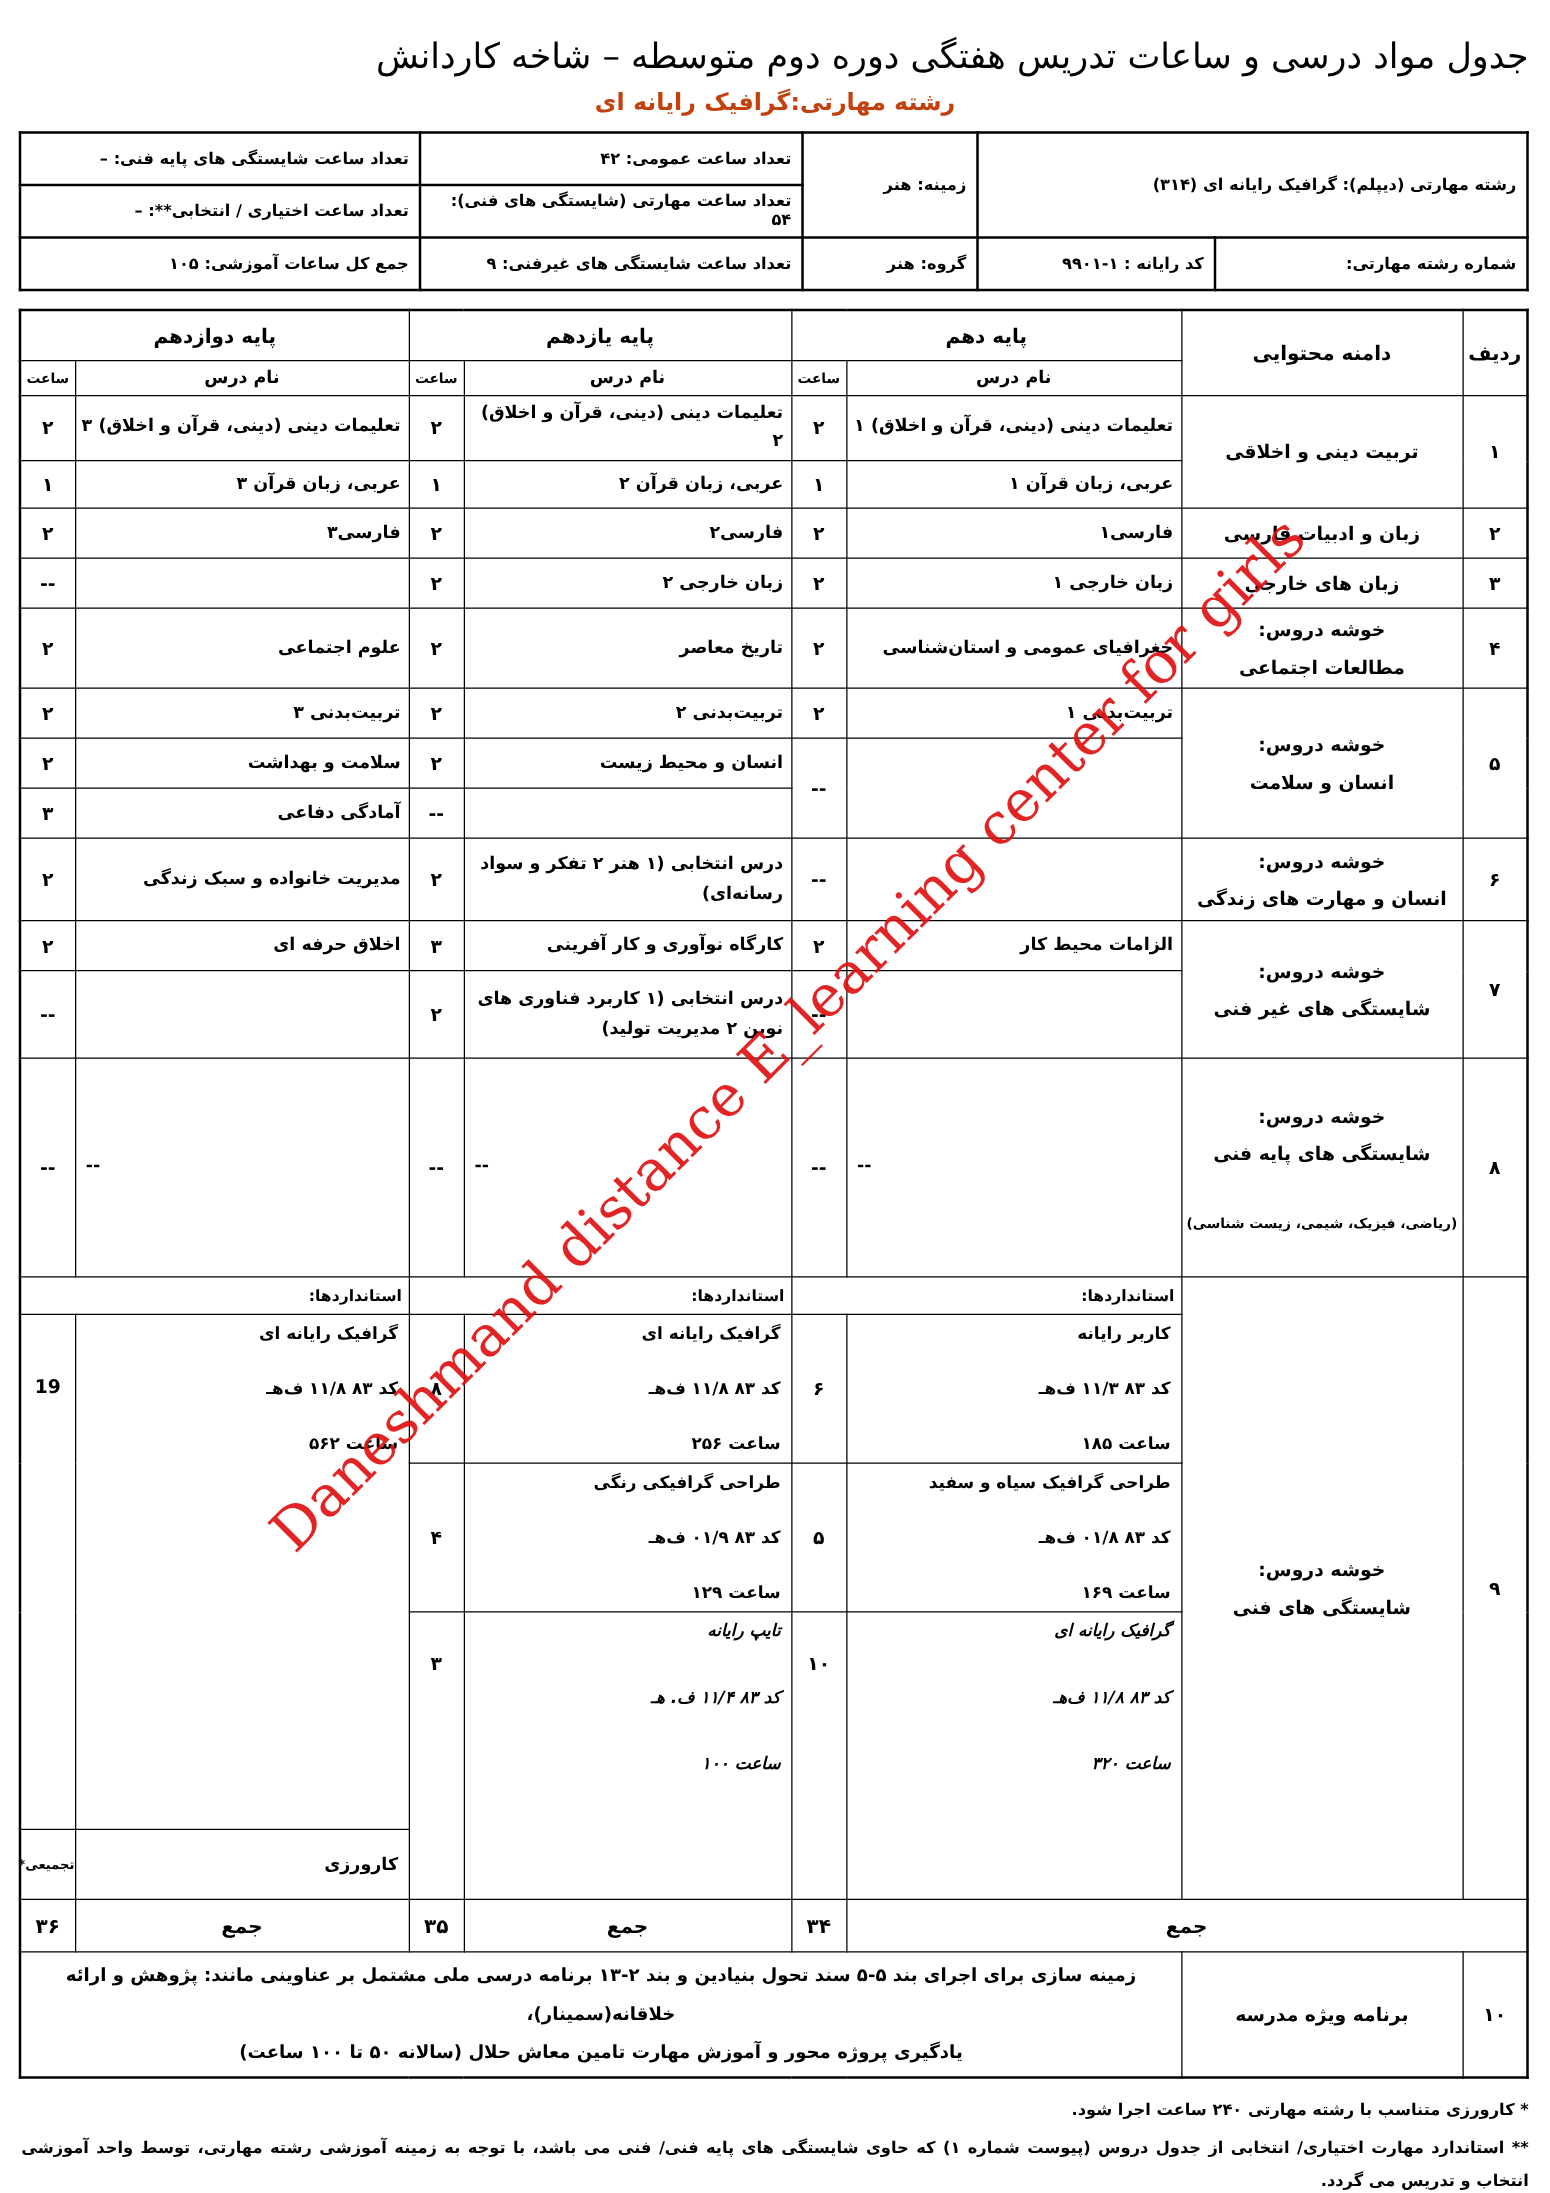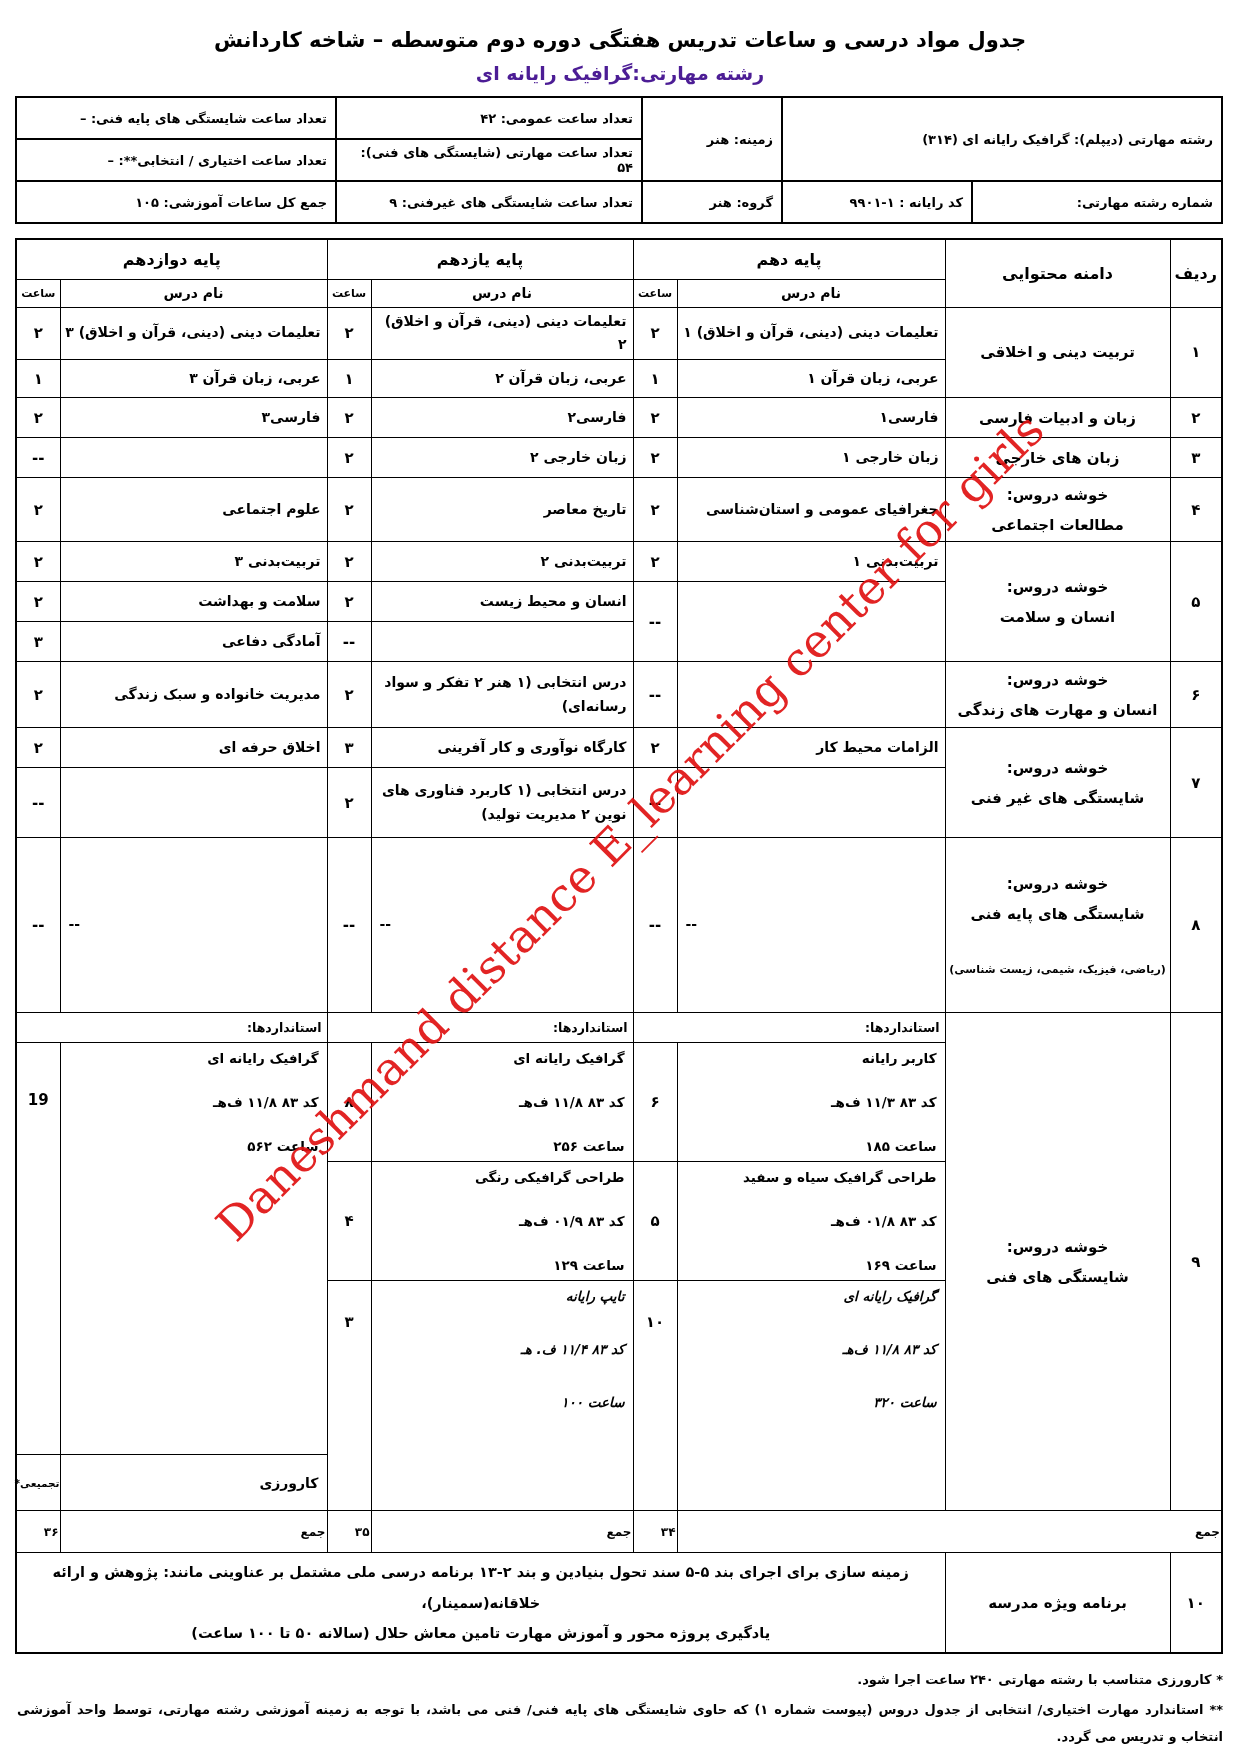--- a/index.html
+++ b/index.html
@@ -3,24 +3,24 @@
 <meta charset="utf-8">
 <style>
   html,body{margin:0;padding:0;}
   body{
     width:1240px;height:1754px;background:#ffffff;color:#000;
     direction:rtl;position:relative;overflow:hidden;
     font-family:"DejaVu Sans","Liberation Sans",sans-serif;
   }
   .page{padding:14px 17px 0 17px;position:relative;}
   .title{
-    text-align:center;font-size:21px;font-weight:bold;margin:14px 0 10px 0;
+    text-align:right;font-size:28px;font-weight:normal;margin:14px 0 10px 0;
   }
   .subtitle{
-    text-align:center;font-size:19px;font-weight:bold;color:#4c1d95;margin:0 0 12px 0;
+    text-align:center;font-size:19px;font-weight:bold;color:#c2410c;margin:0 0 12px 0;
   }
   table{border-collapse:collapse;table-layout:fixed;}
   td{border:1.5px solid #000;vertical-align:middle;}
   
   .info{width:1206px;}
   .info td{border:2px solid #000;font-weight:bold;font-size:13px;height:36px;padding:2px 8px;text-align:right;}
   
   .main{width:1206px;margin-top:14px;border:2px solid #000;}
   .main td{font-weight:bold;}
   .hdr{font-size:16px;text-align:center;}
@@ -35,21 +35,21 @@
   .stdlabel{font-size:12.5px;text-align:right;padding:1px 5px;}
   .std{vertical-align:middle;}
   .vtop{vertical-align:top;}
   .stdbox{height:104px;display:flex;flex-direction:column;justify-content:space-between;
           padding:6px 7px 6px 2px;text-align:right;font-size:13.5px;font-weight:bold;}
   .stdbox3{height:122px;font-style:italic;}
   .hband{height:112px;display:flex;align-items:center;justify-content:center;}
   .hband3{height:80px;display:flex;align-items:center;justify-content:center;}
   .kname{font-size:14px;text-align:right;padding:4px 8px;}
   .khours{font-size:10.5px;text-align:center;padding:0;}
-  .tot{font-size:12px;text-align:right;}
+  .tot{font-size:16px;text-align:center;}
   .special-text{font-size:14.5px;text-align:center;white-space:pre-line;line-height:2.1;padding:4px 10px;}
   
   .footnotes{width:1206px;margin-top:12px;font-size:13px;font-weight:bold;line-height:2.1;}
   .footnotes p{margin:2px 0;text-align:justify;}
   
   .watermark{
     position:absolute;left:-40px;top:800px;width:1340px;text-align:center;
     transform:rotate(-45deg);transform-origin:center;
     font-family:"DejaVu Serif","Liberation Serif",serif;
     font-size:46px;color:#e01212;opacity:0.92;white-space:nowrap;

